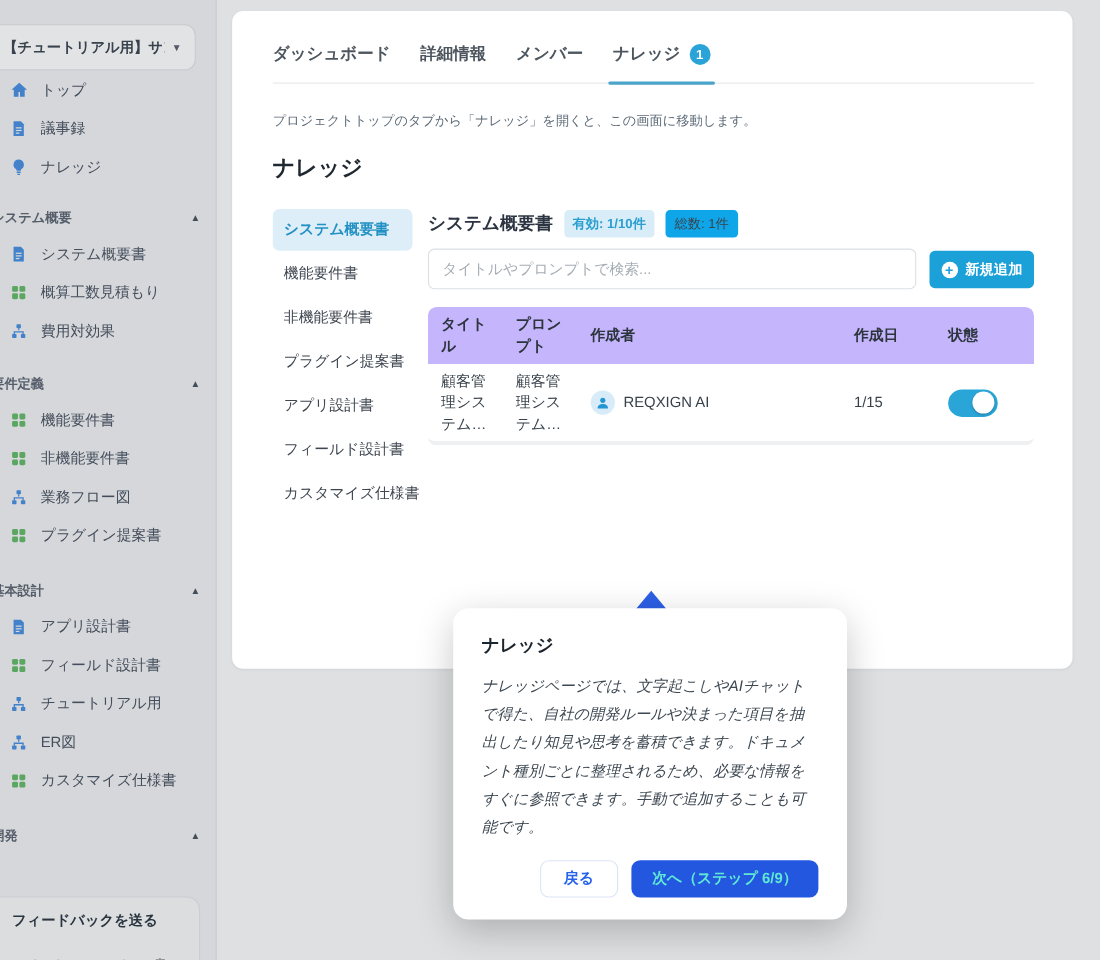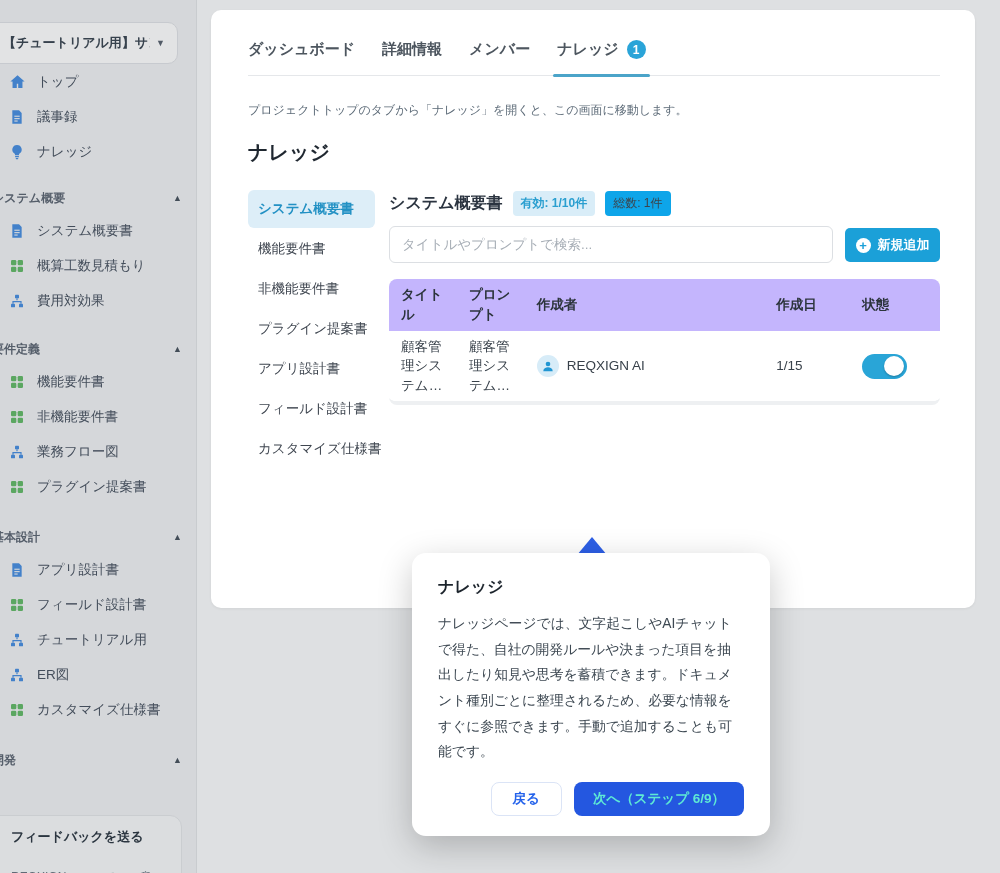--- a/index.html
+++ b/index.html
@@ -58,21 +58,21 @@
   .t-row .tc { color:#38414a; word-break:break-all; line-height:1.45; }
   .author-cell { display:flex; align-items:center; gap:8px; }
   .avatar { width:22px; height:22px; border-radius:50%; background:#d7ecf8; display:inline-flex; align-items:center; justify-content:center; color:#2196d3; flex-shrink:0; }
   .toggle { width:45px; height:25px; border-radius:13px; background:#29a5d7; position:relative; cursor:pointer; }
   .toggle .knob { position:absolute; right:3px; top:2.5px; width:20px; height:20px; border-radius:50%; background:#fff; box-shadow:0 1px 2px rgba(0,0,0,0.25); }
 
   
   .tour-arrow { position:absolute; left:577px; top:537px; width:0; height:0; border-left:15px solid transparent; border-right:15px solid transparent; border-bottom:18px solid #2d5fe6; z-index:65; }
   .tour { position:absolute; left:412px; top:553px; width:358px; background:#fff; border-radius:14px; box-shadow:0 10px 34px rgba(0,0,0,0.22); z-index:70; padding:24px 26px 20px; }
   .tour-title { font-size:16px; font-weight:bold; color:#1c242c; margin-bottom:13px; }
-  .tour-body { font-size:13.8px; color:#3d4852; line-height:1.86; }
+  .tour-body { font-size:13.8px; color:#3d4852; line-height:1.86;font-style:italic; }
   .tour-btns { display:flex; justify-content:flex-end; gap:12px; margin-top:17px; }
   .btn-back { background:#fff; border:1px solid #dbe4f6; color:#2563eb; font-size:13.5px; font-weight:bold; border-radius:8px; padding:7px 21px; cursor:pointer; font-family:inherit; }
   .btn-next { background:#2457e0; border:none; color:#5eead4; font-size:13.5px; font-weight:bold; border-radius:8px; padding:8px 19px; cursor:pointer; font-family:inherit; }
 </style>
 </head>
 <body>
 
 <aside class="sidebar">
   <div class="proj-select">
     <span class="lbl">【チュートリアル用】サンプ…</span>

